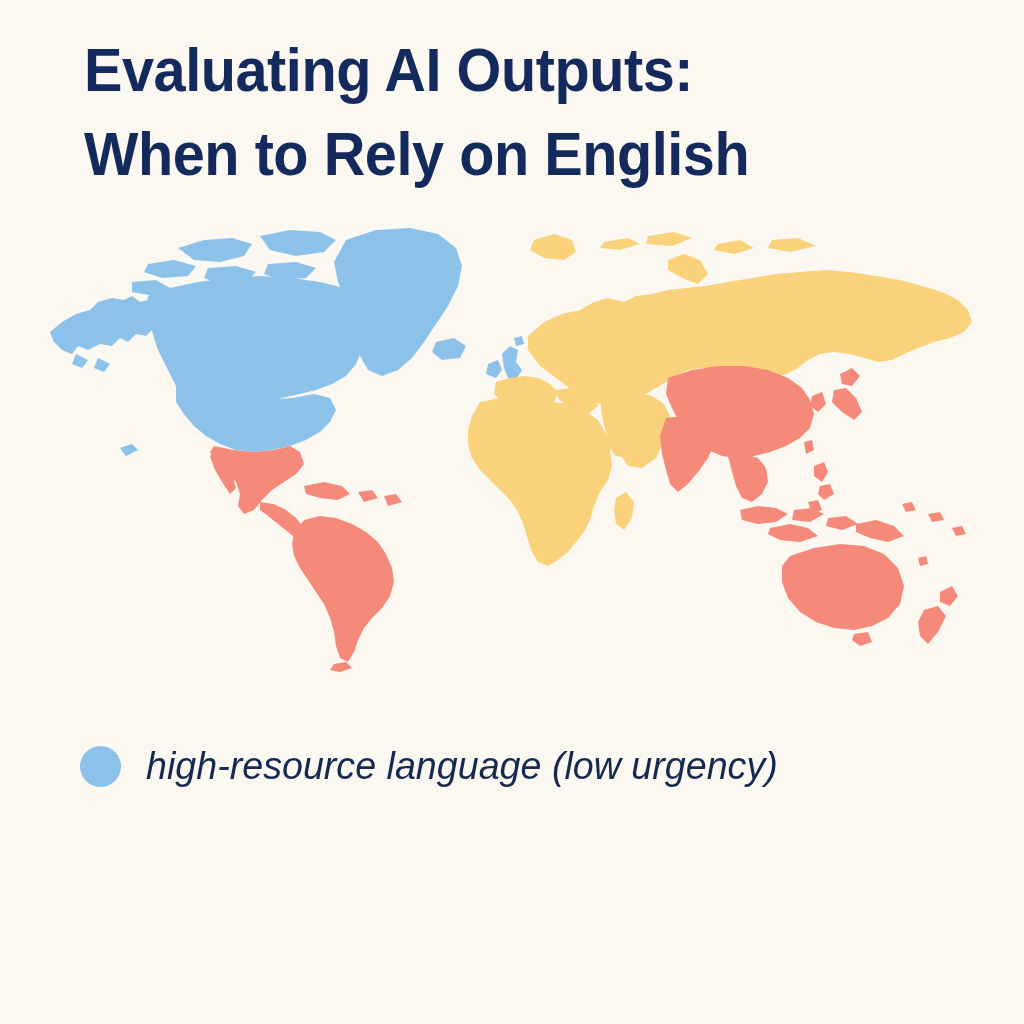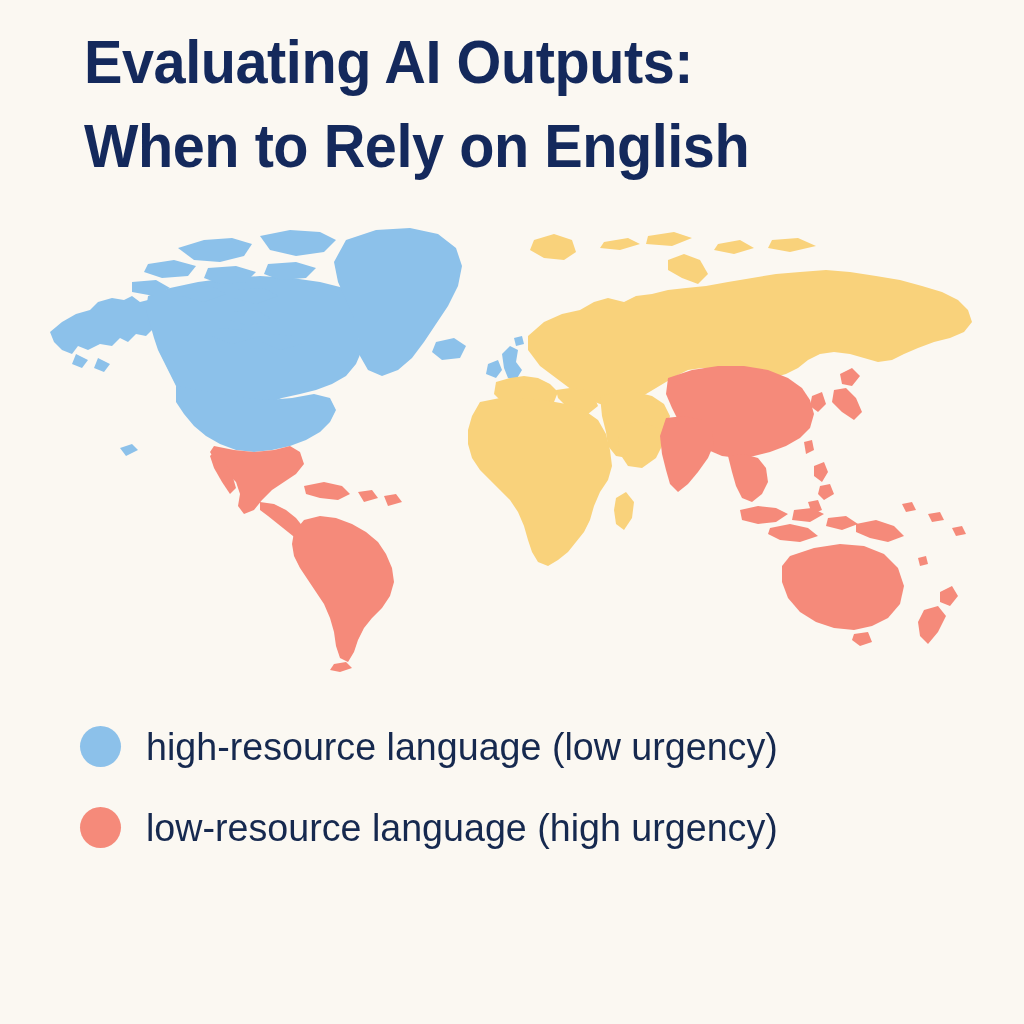--- a/index.html
+++ b/index.html
@@ -20,21 +20,21 @@
     inset: 0;
     width: 1024px;
     height: 1024px;
     background: #fbf8f2;
   }
 
   
   .title-block {
     position: absolute;
     left: 84px;
-    top: 20px;
+    top: 28px;
     width: 880px;
   }
   .title-line {
     display: block;
     color: #14295c;
     font-family: "Liberation Sans", sans-serif;
     font-weight: bold;
     font-size: 62px;
     line-height: 84px;
     letter-spacing: -0.5px;
@@ -60,22 +60,23 @@
 
   
   .legend {
     position: absolute;
     left: 80px;
     top: 706px;
     width: 930px;
   }
   .legend-row {
     display: flex;
-    align-items: center;
+    align-items: flex-end;
     height: 81px;
+    font-style: italic;
   }
   .legend-dot {
     width: 41px;
     height: 41px;
     border-radius: 50%;
     flex: 0 0 auto;
   }
   .legend-label {
     margin-left: 25px;
     color: #16294f;
@@ -259,19 +260,15 @@
   </div>
 
   <div class="legend">
 
     <div class="legend-row">
       <span class="legend-dot" style="background:#8cc1ea"></span>
       <span class="legend-label" style="color: rgb(22, 41, 79);">high-resource language (low urgency)</span>
     </div>
 
 
-    <div class="legend-row">
-      <span class="legend-dot" style="background:#f58a7a"></span>
-      <span class="legend-label" style="color: rgb(22, 41, 79);">low-resource language (high urgency)</span>
-    </div>
 
   </div>
 </div>
 
 </body></html>

